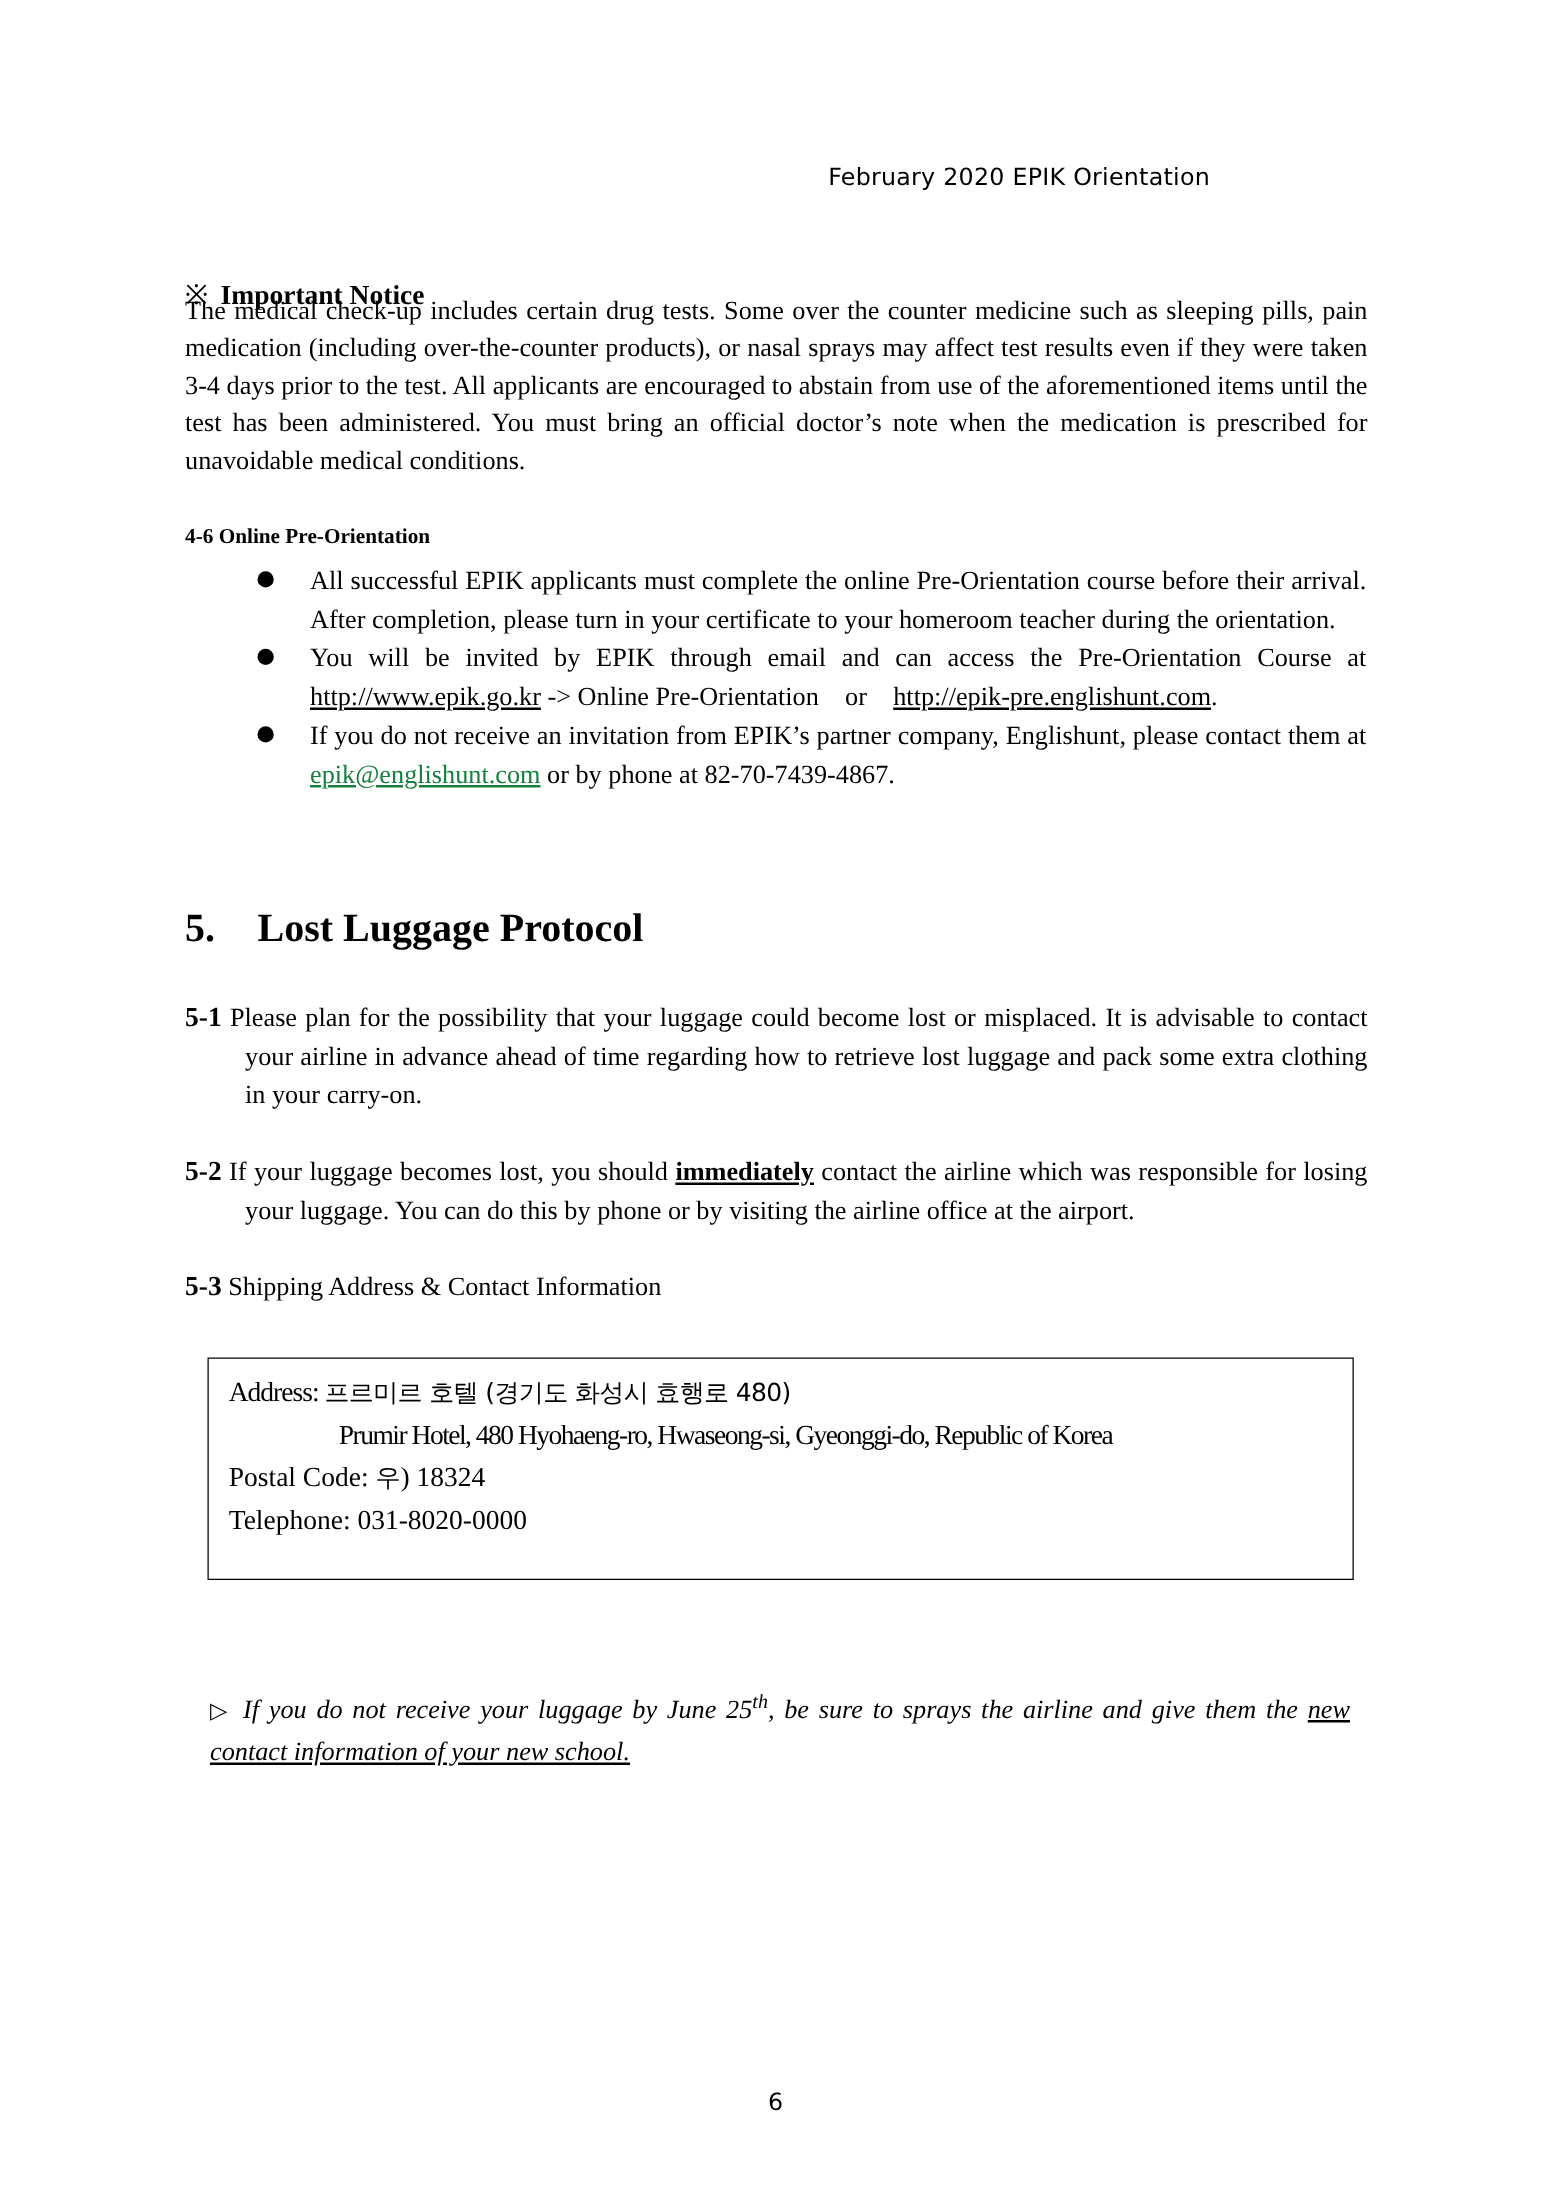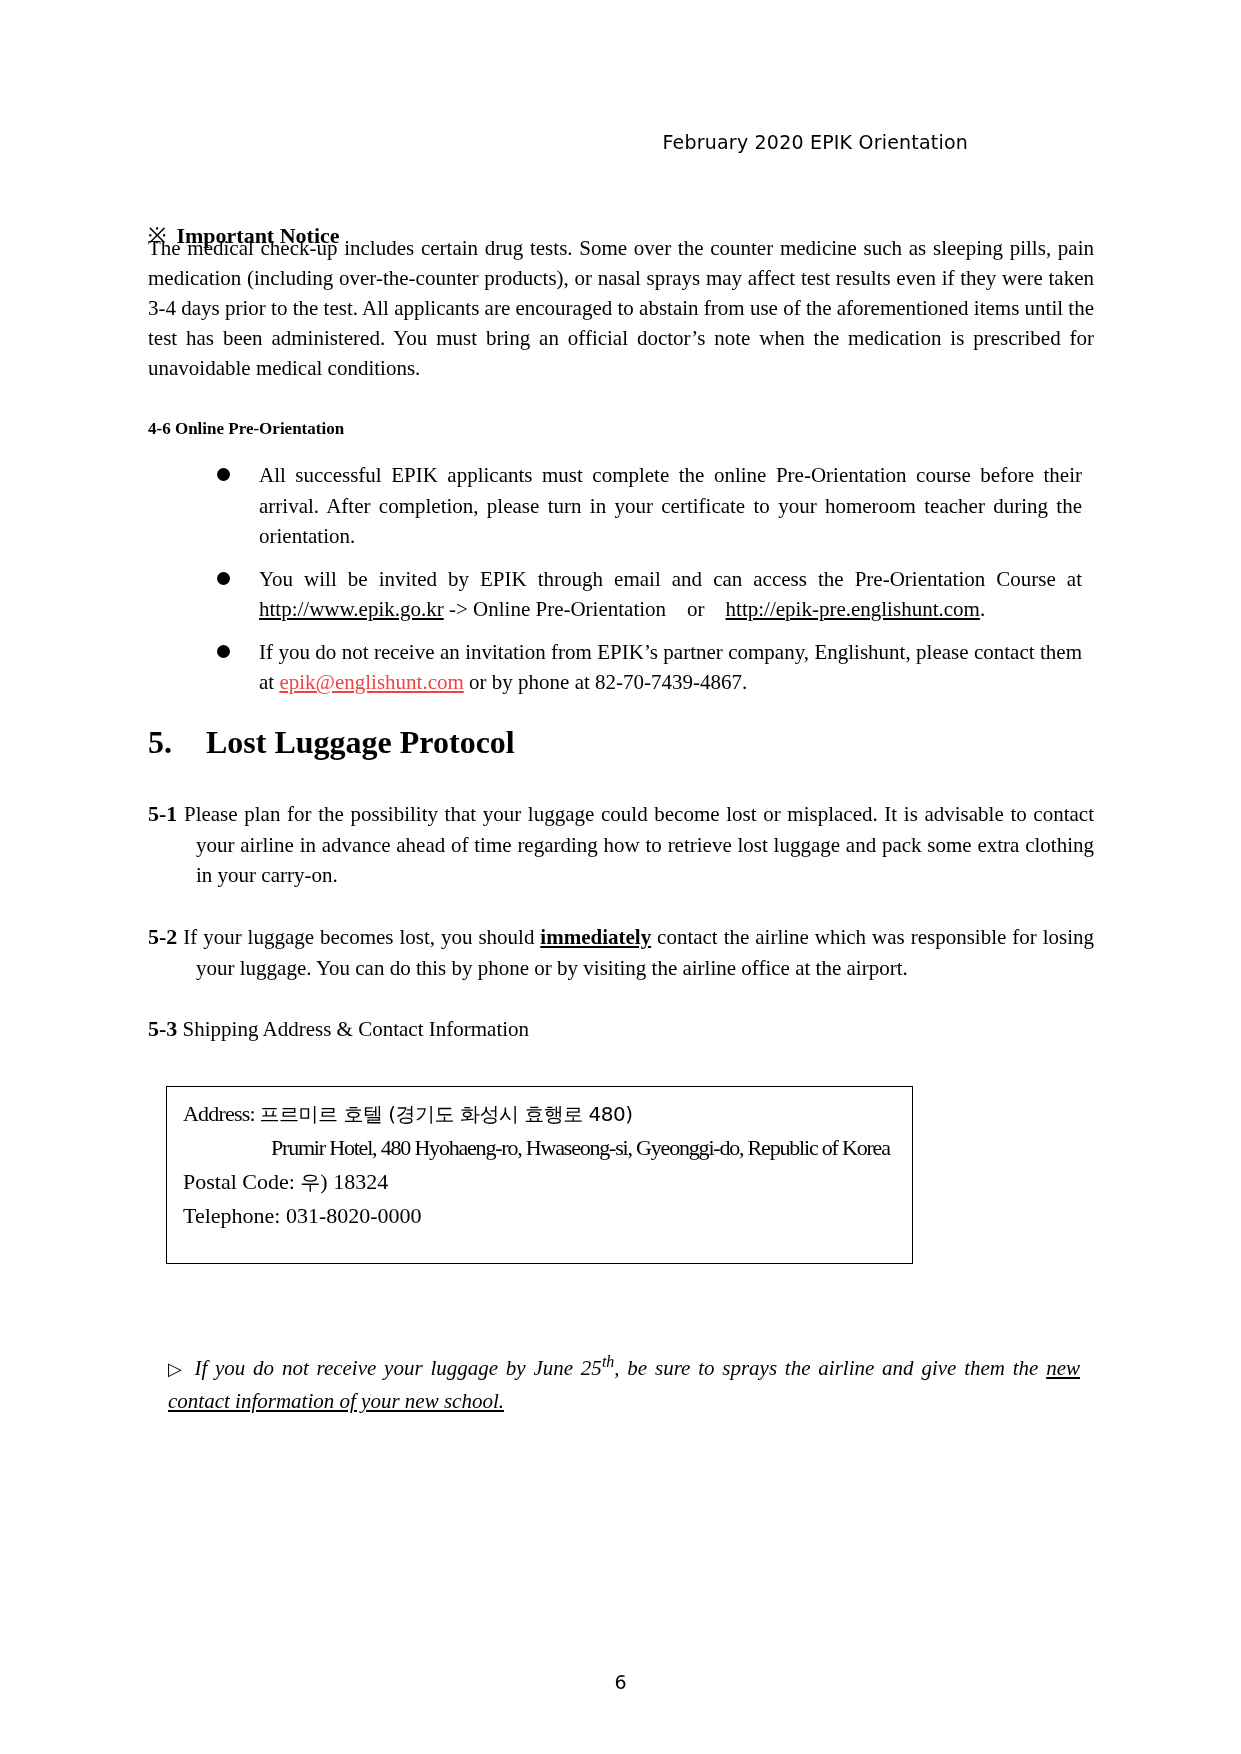--- a/index.html
+++ b/index.html
@@ -11,37 +11,37 @@
 
   .notice-title { position: absolute; left: 148px; top: 203px; font-size: 22px; font-weight: bold; margin-top: 16px; }
   .notice-title .mark { margin-right: 10px; font-weight: normal; }
 
   .para { position: absolute; left: 148px; width: 946px; font-size: 21px; line-height: 30px; text-align: justify; }
   .notice-body { top: 233px; }
 
   .sub-heading { position: absolute; left: 148px; top: 419px; font-size: 17px; font-weight: bold; }
 
   .bullets { position: absolute; left: 205px; top: 448px; width: 889px; font-size: 21px; line-height: 30.5px; }
-  .bullet { position: relative; padding-left: 42px; text-align: justify; margin: 12px; }
+  .bullet { position: relative; padding-left: 42px; text-align: justify; margin: 1px; }
   .bullet .dot { position: absolute; left: 0; top: 8px; width: 13px; height: 13px; border-radius: 50%; background: #000; }
   .bullet .text { display: block; }
   .link-u { text-decoration: underline; color: #000; }
-  .link-blue { text-decoration: underline; color: #ef4444; }
+  .link-blue { text-decoration: underline; color: #15803d; }
 
   .section-heading { position: absolute; left: 148px; top: 724px; font-size: 32px; font-weight: bold; }
   .section-heading .num { display: inline-block; width: 58px; }
 
   .item { position: absolute; left: 148px; width: 946px; font-size: 21px; line-height: 30.5px; text-align: justify; padding-left: 48px; text-indent: -48px; box-sizing: border-box; }
   .item .lbl { font-weight: bold; font-size: 22px; }
   .item-1 { top: 799px; }
   .item-2 { top: 922px; }
   .item-3 { top: 1014px; }
   .emph { font-weight: bold; text-decoration: underline; }
 
-  .address-box { position: absolute; left: 166px; top: 1086px; width: 747px; height: 178px; border: 1.5px solid #000; box-sizing: border-box; }
+  .address-box { position: absolute; left: 166px; top: 1086px; width: 917px; height: 178px; border: 1.5px solid #000; box-sizing: border-box; }
   .addr-line { position: absolute; left: 16px; font-size: 22px; white-space: nowrap; }
   .addr-1 { top: 14px; letter-spacing: -0.8px; }
   .addr-1 .ko { font-family: "DejaVu Sans", sans-serif; font-size: 20px; letter-spacing: -0.5px; }
   .addr-2 { top: 48px; left: 104px; letter-spacing: -1.2px; }
   .addr-3 { top: 82px; }
   .addr-3 .ko { font-family: "DejaVu Sans", sans-serif; font-size: 20px; }
   .addr-4 { top: 116px; }
 
   .footnote { position: absolute; left: 168px; top: 1345px; width: 912px; font-size: 21px; line-height: 33px; font-style: italic; text-align: justify; }
   .footnote .tri { font-style: normal; font-family: "DejaVu Sans", sans-serif; font-size: 18px; margin-right: 10px; }

